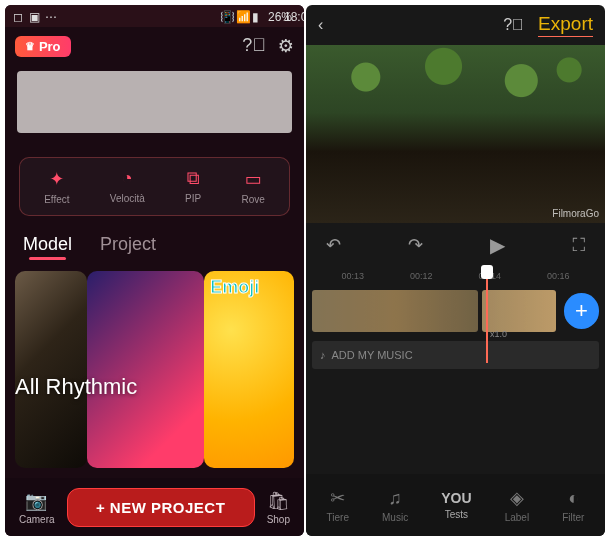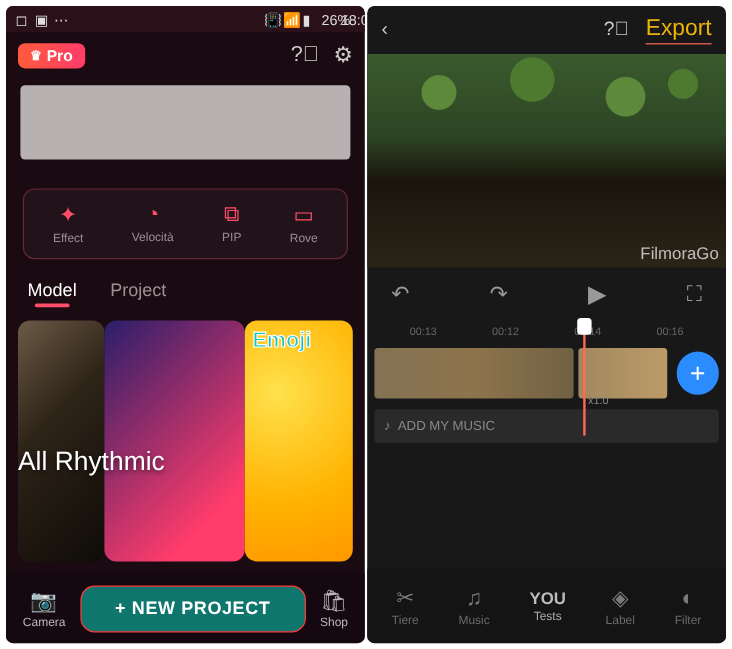--- a/index.html
+++ b/index.html
@@ -15,46 +15,46 @@
   .pro-badge { background: linear-gradient(90deg,#ff5a3c,#ff3c6a); border-radius: 6px; padding: 3px 10px; color: #fff; font-size: 13px; font-weight: bold; display: flex; align-items: center; gap: 4px; }
   .crown { font-size: 11px; }
   .top-bar-right { margin-left: auto; display: flex; gap: 12px; }
   .icon-circ { color: #ccc; font-size: 18px; }
   .ad-box { margin: 6px 12px; height: 62px; background: #b8b1b1; border-radius: 4px; }
   .tool-row { margin: 18px 14px 10px; background: rgba(255,255,255,0.04); border: 1px solid rgba(255,100,100,0.3); border-radius: 10px; display: flex; justify-content: space-around; padding: 10px 4px; }
   .tool { display: flex; flex-direction: column; align-items: center; gap: 4px; }
   .tool-icon { color: #ff4d6a; font-size: 18px; }
   .tool-label { color: #9a8e94; font-size: 10px; }
   .tabs { display: flex; gap: 28px; padding: 8px 18px 6px; }
-  .tab { color: #a09096; font-size: 15px; position: relative; }
+  .tab { color: #a09096; font-size: 18px; position: relative; }
   .tab.active { color: #fff; }
   .tab.active::after { content:''; position:absolute; left:6px; right:6px; bottom:-5px; height:3px; background:#ff4d6a; border-radius:2px; }
   .carousel { flex:1; display:flex; gap:0; padding: 10px 10px; overflow:hidden; position: relative; }
   .card { border-radius: 10px; background:#333; position:relative; overflow:hidden; }
   .card.a { width: 72px; background: linear-gradient(135deg,#6b5a46,#2e2418 40%,#0e0b07); }
   .card.b { width: 118px; background: linear-gradient(135deg,#2a1e6a,#ff3c6a 80%); }
   .card.c { width: 90px; background: radial-gradient(circle at 30% 30%,#ffe14d,#ffb300 60%,#ff9800); }
   .emoji-title{ position:absolute; top:6px; left:6px; color:#10c2c2; font-weight:900; font-size:18px; -webkit-text-stroke:1px #fff;}
   .hero-label { position:absolute; left:0; top:52%; color:#fff; font-size:22px; font-weight:500; white-space:nowrap; text-shadow:0 1px 4px rgba(0,0,0,0.6); padding-left: 10px;}
   .bottom-bar { height: 58px; display:flex; align-items:center; padding: 0 8px; gap:6px; background:#160810;}
   .bb-btn { display:flex; flex-direction:column; align-items:center; gap:2px; color:#c0b4ba; font-size:10px; padding:4px 6px;}
   .bb-icon { font-size:18px; }
-  .new-proj { flex:1; background:#0f766e; border:1px solid #ff3c3c; border-radius:12px; color:#fff; font-size:15px; font-weight:600; padding:10px 6px; letter-spacing:0.5px; }
+  .new-proj { flex:1; background:#b91c1c; border:1px solid #ff3c3c; border-radius:12px; color:#fff; font-size:15px; font-weight:600; padding:10px 6px; letter-spacing:0.5px; }
 
   
   .r-top { height:40px; display:flex; align-items:center; padding:0 12px; gap:14px; color:#ccc; }
   .r-top .spacer { flex:1; }
   .export { color:#eab308; font-size:19px; border-bottom:1px solid #ff6a55; padding-bottom:1px;}
   .preview { height:178px; background: linear-gradient(#3a5a2d 0%, #2d4524 38%, #1a140c 60%, #2b2418 100%); position:relative; }
   .preview::before{content:'';position:absolute;inset:0;background:
     radial-gradient(circle at 20% 18%, #5c8a3a 0 14px, transparent 15px),
     radial-gradient(circle at 46% 12%, #4d7a2e 0 18px, transparent 19px),
     radial-gradient(circle at 72% 20%, #5c8a3a 0 16px, transparent 17px),
     radial-gradient(circle at 88% 14%, #4d7a2e 0 12px, transparent 13px);}
-  .watermark{position:absolute;right:6px;bottom:4px;color:#fff;font-size:14px;opacity:.7;}
+  .watermark{position:absolute;right:6px;bottom:4px;color:#fff;font-size:10px;opacity:.7;}
   .transport { height:44px; display:flex; align-items:center; justify-content:space-between; padding:0 20px; color:#999; font-size:18px;}
   .play { font-size:20px; }
   .ruler { height:18px; display:flex; align-items:center; color:#666; font-size:9px; padding:0 10px; gap:46px;justify-content:center;}
   .timeline { height:52px; position:relative; display:flex; align-items:center; padding:0 6px; gap:4px;}
   .clip { height:42px; border-radius:3px; }
   .clip.c1 { width:170px; background:linear-gradient(90deg,#7a6a4a,#8a6a3a,#6a5a3a); filter:sepia(0.4);}
   .clip.c2 { width:76px; background:linear-gradient(90deg,#9a7a4a,#b88a4a); filter:sepia(0.5);}
   .add-clip { width:36px; height:36px; border-radius:18px; background:#2a8cff; color:#fff; display:flex; align-items:center; justify-content:center; font-size:22px; margin-left:4px;}
   .playhead{position:absolute;left:180px;top:-18px;bottom:-26px;width:2px;background:#ff6a55;}
   .playhead::before{content:'';position:absolute;top:-2px;left:-5px;width:12px;height:14px;background:#fff;border-radius:3px;}

